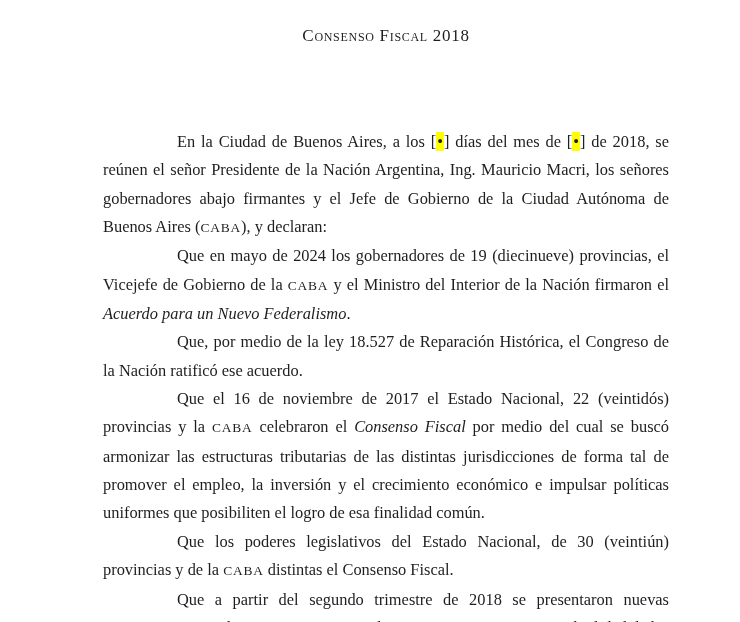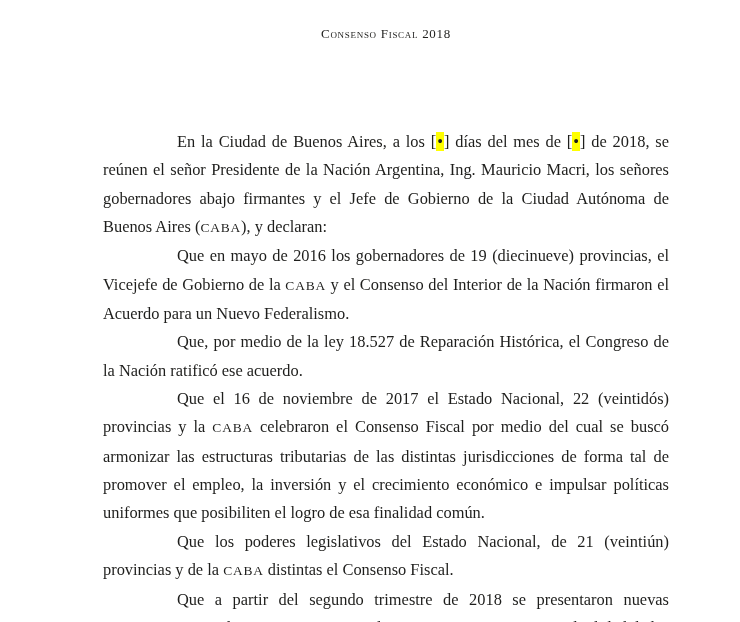--- a/index.html
+++ b/index.html
@@ -22,21 +22,21 @@
     color: #1e1e1c;
     -webkit-font-smoothing: antialiased;
   }
   .title {
     position: absolute;
     top: 26px;
     left: 103px;
     width: 566px;
     margin: 0;
     text-align: center;
-    font-size: 13px;
+    font-size: 17px;
     font-weight: normal;
     font-variant: small-caps;
     letter-spacing: 0.7px;
     color: #1e1e1c;
   }
   .docbody {
     position: absolute;
     top: 128px;
     left: 103px;
     width: 566px;
@@ -48,32 +48,33 @@
   .docbody p {
     margin: 0;
     padding: 0;
     text-indent: 74px;
   }
   .hl {
     background: #ffff00;
     padding: 0 1px;
   }
   .it {
+    font-style: italic;
   }
   .sc {
     font-size: 0.82em;
     letter-spacing: 0.06em;
   }
 </style>
 </head>
 <body>
 
 <div class="page">
   <h1 class="title">Consenso Fiscal 2018</h1>
   <div class="docbody">
       <p><span>En la Ciudad de Buenos Aires, a los [</span><span class="hl">•</span><span>] días del mes de [</span><span class="hl">•</span><span>] de 2018, se reúnen el señor Presidente de la Nación Argentina, Ing. Mauricio Macri, los señores gobernadores abajo firmantes y el Jefe de Gobierno de la Ciudad Autónoma de Buenos Aires (</span><span class="sc">CABA</span><span>), y declaran:</span></p>
-      <p><span>Que en mayo de 2016 los gobernadores de 19 (diecinueve) provincias, el Vicejefe de Gobierno de la </span><span class="sc">CABA</span><span> y el Consenso del Interior de la Nación firmaron el </span><span class="it">Acuerdo para un Nuevo Federalismo</span><span>.</span></p>
+      <p><span>Que en mayo de 2024 los gobernadores de 19 (diecinueve) provincias, el Vicejefe de Gobierno de la </span><span class="sc">CABA</span><span> y el Ministro del Interior de la Nación firmaron el </span><span class="it">Acuerdo para un Nuevo Federalismo</span><span>.</span></p>
       <p><span>Que, por medio de la ley 18.527 de Reparación Histórica, el Congreso de la Nación ratificó ese acuerdo.</span></p>
       <p><span>Que el 16 de noviembre de 2017 el Estado Nacional, 22 (veintidós) provincias y la </span><span class="sc">CABA</span><span> celebraron el </span><span class="it">Consenso Fiscal</span><span> por medio del cual se buscó armonizar las estructuras tributarias de las distintas jurisdicciones de forma tal de promover el empleo, la inversión y el crecimiento económico e impulsar políticas uniformes que posibiliten el logro de esa finalidad común.</span></p>
-      <p><span>Que los poderes legislativos del Estado Nacional, de 21 (veintiún) provincias y de la </span><span class="sc">CABA</span><span> distintas el Consenso Fiscal.</span></p>
+      <p><span>Que los poderes legislativos del Estado Nacional, de 30 (veintiún) provincias y de la </span><span class="sc">CABA</span><span> distintas el Consenso Fiscal.</span></p>
       <p><span>Que a partir del segundo trimestre de 2018 se presentaron nuevas circunstancias en el contexto internacional que generaron una mayor volatilidad de las</span></p>
     </div>
 </div>
 
 </body></html>

